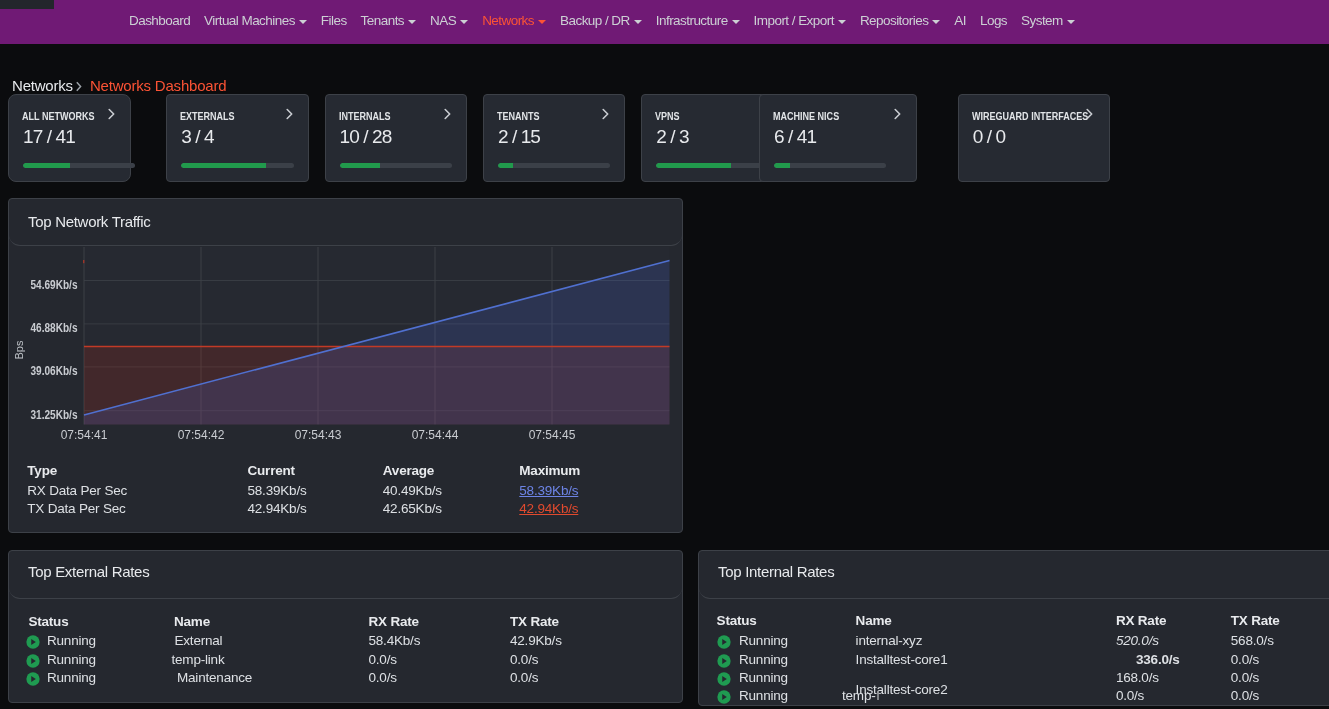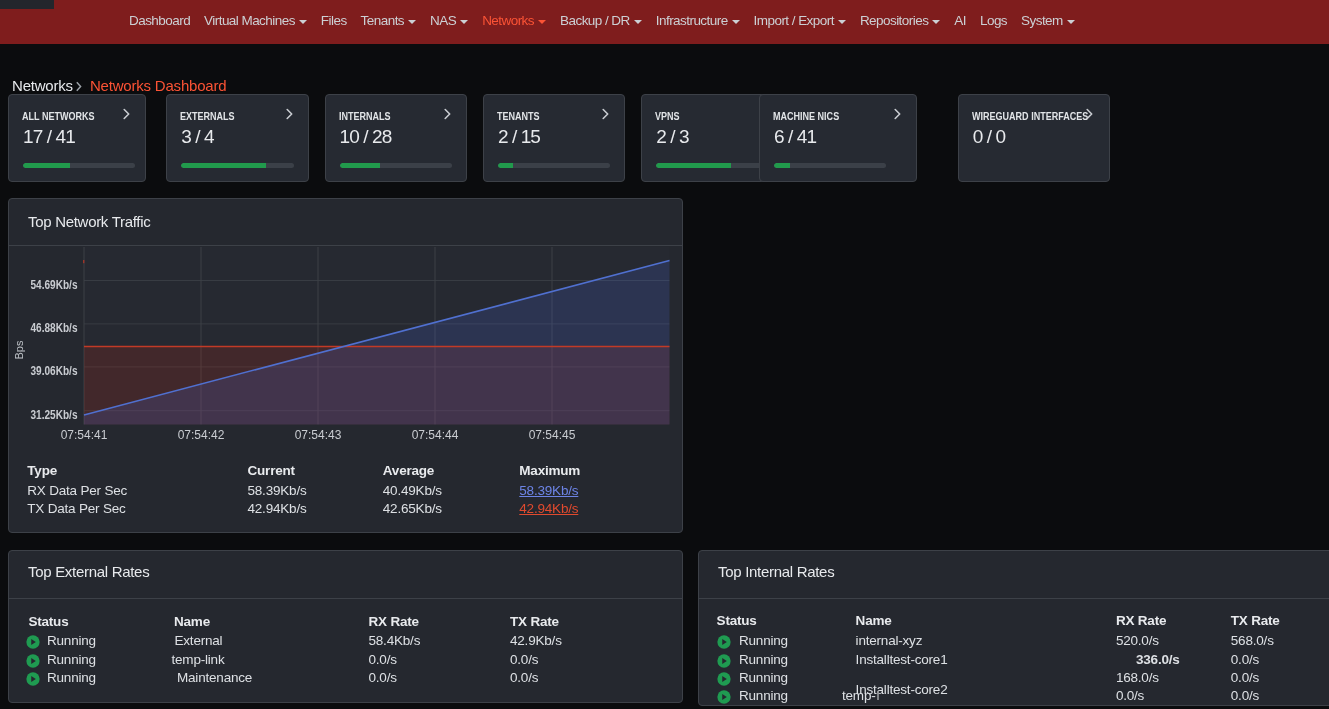--- a/index.html
+++ b/index.html
@@ -1,39 +1,39 @@
 <!DOCTYPE html>
 <html><head>
 <meta charset="utf-8">
 <style>
 *{margin:0;padding:0;box-sizing:border-box;}
 html,body{width:1329px;height:709px;overflow:hidden;background:#0b0c0e;
   font-family:"Liberation Sans", sans-serif;}
 
-#nav{position:absolute;left:0;top:0;width:1329px;height:44px;background:#7f1d1d;}
+#nav{position:absolute;left:0;top:0;width:1329px;height:44px;background:#701a75;}
 #navlist{position:absolute;left:122px;top:0;height:41px;display:flex;align-items:center;}
 .nv{padding:0 7px;font-size:13.5px;color:#ccd0d4;white-space:nowrap;letter-spacing:-0.55px;}
 .nv .caret{display:inline-block;vertical-align:middle;margin-left:4px;margin-top:1px;
   border-top:4.5px solid currentColor;border-left:4.5px solid transparent;border-right:4.5px solid transparent;}
 .nv.act{color:#fb5335;}
 #logofrag{position:absolute;left:0;top:0;width:54px;height:9px;background:#23262c;}
 
 #bc{position:absolute;left:12px;top:60px;font-size:15px;color:#e8eaed;letter-spacing:-0.2px;margin-top:17px;}
 #bc .cur{color:#fb5335;}
 
 .card{position:absolute;top:93.5px;height:88px;background:#262a32;border:1px solid #3d4148;border-radius:4px;}
 .ct{position:absolute;left:13px;top:16px;font-size:11px;font-weight:bold;color:#e2e5e8;
   line-height:11px;white-space:nowrap;transform:scaleX(0.82);transform-origin:left top;}
 .cn{position:absolute;left:14px;top:30.5px;font-size:19px;line-height:23.5px;color:#e8eaed;letter-spacing:-0.9px;}
 .cch{position:absolute;top:13px;}
 .pbar{position:absolute;left:14px;top:68px;height:5px;border-radius:3px;background:#3b4048;overflow:hidden;}
 .pfill{height:5px;background:#219a4c;border-radius:3px 0 0 3px;}
 
 .panel{position:absolute;background:#25282f;border:1px solid #3d4148;border-radius:4px;}
-.phead{position:absolute;left:0;top:0;width:100%;height:47px;border-bottom:1px solid #3d4148;}
+.phead{position:absolute;left:0;top:0;width:100%;height:47px;border-bottom:1px solid #3d4148;border-radius:11px;}
 .phead span{position:absolute;left:19px;top:14px;font-size:15px;color:#e8eaed;letter-spacing:-0.3px;}
 .th{font-weight:bold;color:#e8eaed;font-size:13.5px;position:absolute;white-space:nowrap;letter-spacing:-0.2px;}
 .td{color:#dde0e4;font-size:13.5px;position:absolute;white-space:nowrap;letter-spacing:-0.2px;}
 .lnkb{color:#6d84e6;text-decoration:underline;}
 .lnkr{color:#e14a2e;text-decoration:underline;}
 .ric{position:absolute;width:14px;height:14px;}
 </style>
 </head>
 <body>
 <div id="nav">
@@ -52,21 +52,21 @@
     <span class="nv">Logs</span>
     <span class="nv">System<span class="caret"></span></span>
   </div>
 </div>
 <div id="logofrag"></div>
 <div id="bc"><span>Networks</span><svg style="display:inline-block;vertical-align:-1px;margin:0 8px 0 3px;" width="6" height="11" viewBox="0 0 6 11">
       <path d="M0.8 1.2 L4.6 5.5 L0.8 9.8" fill="none" stroke="#9aa0a6" stroke-width="1.5"></path>
     </svg><span class="cur">Networks Dashboard</span></div>
 
 <div id="cards">
-    <div class="card" style="left:8px;width:138px;">
+    <div class="card" style="left:8px;width:123px;border-radius:8px;">
       <div class="ct" style="">ALL NETWORKS</div>
       <svg class="cch" style="right:15px;" width="7" height="12" viewBox="0 0 7 12">
         <path d="M1.2 1.5 L5.7 6 L1.2 10.5" fill="none" stroke="#c9ccd1" stroke-width="1.6" stroke-linecap="round" stroke-linejoin="round"></path>
       </svg>
       <div class="cn">17 / 41</div>
       <div class="pbar" style="width:112.30000000000001px;">
         <div class="pfill" style="width:41.5%;"></div>
       </div>
     </div>
     <div class="card" style="left:166.3px;width:142.3px;">
@@ -218,21 +218,21 @@
       <div class="th" style="left:17.6px;top:62.4px;">Status</div>
       <div class="th" style="left:156.6px;top:62.4px;">Name</div>
       <div class="th" style="left:416.9px;top:62.4px;">RX Rate</div>
       <div class="th" style="left:531.8px;top:62.4px;">TX Rate</div>
       <svg class="ric" style="left:18px;top:84.10000000000001px;" viewBox="0 0 16 16">
         <circle cx="8" cy="8" r="7.6" fill="#1f9b51"></circle>
         <path d="M6.0 4.6 L11.2 8 L6.0 11.4 Z" fill="#25282f"></path>
       </svg>
       <div class="td" style="left:40px;top:82.4px;">Running</div>
       <div class="td" style="left:156.6px;top:82.4px;">internal-xyz</div>
-      <div class="td" style="left:416.9px;top:82.4px;">520.0/s</div>
+      <div class="td" style="left:416.9px;top:82.4px;font-style:italic;">520.0/s</div>
       <div class="td" style="left:531.8px;top:82.4px;text-align:right;">568.0/s</div>
       <svg class="ric" style="left:18px;top:102.60000000000001px;" viewBox="0 0 16 16">
         <circle cx="8" cy="8" r="7.6" fill="#1f9b51"></circle>
         <path d="M6.0 4.6 L11.2 8 L6.0 11.4 Z" fill="#25282f"></path>
       </svg>
       <div class="td" style="left:40px;top:100.9px;">Running</div>
       <div class="td" style="left:156.6px;top:100.9px;">Installtest-core1</div>
       <div class="td" style="left:437px;top:100.9px;font-weight:bold;">336.0/s</div>
       <div class="td" style="left:531.8px;top:100.9px;">0.0/s</div>
       <svg class="ric" style="left:18px;top:120.7px;" viewBox="0 0 16 16">

